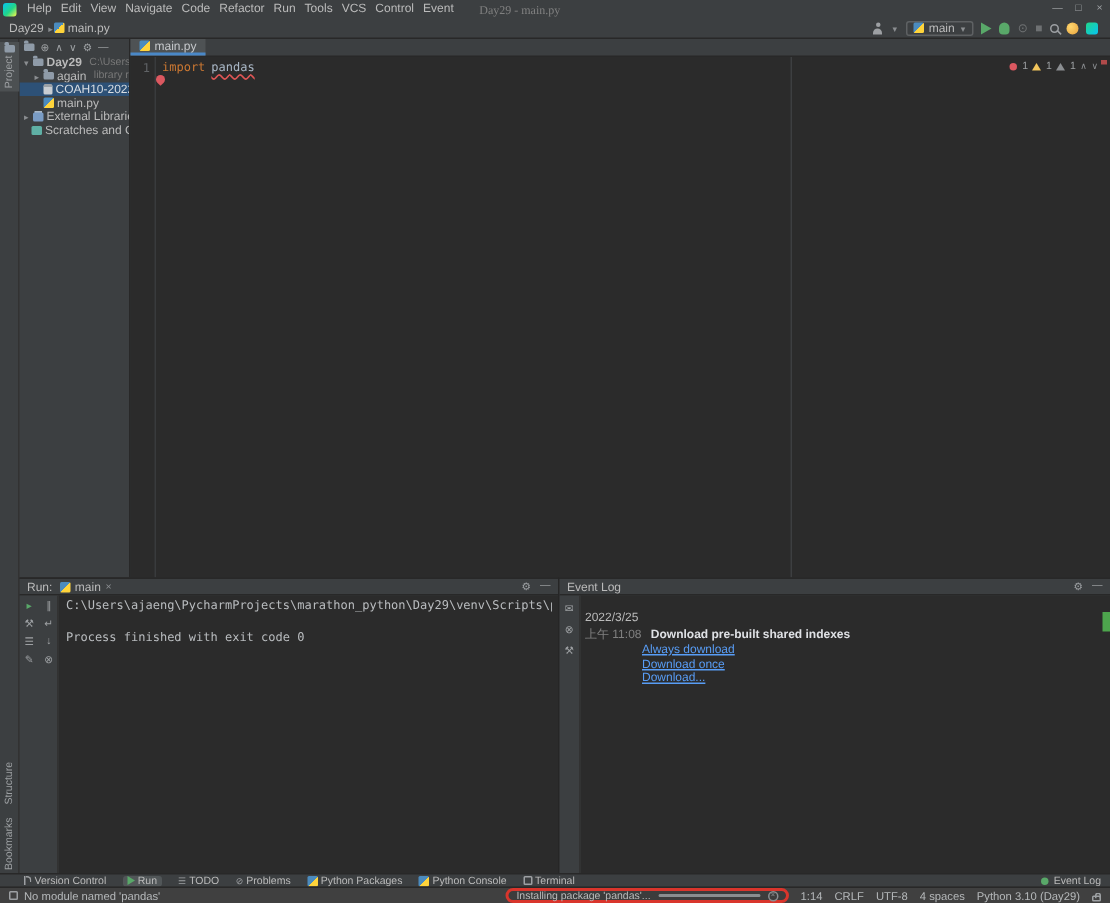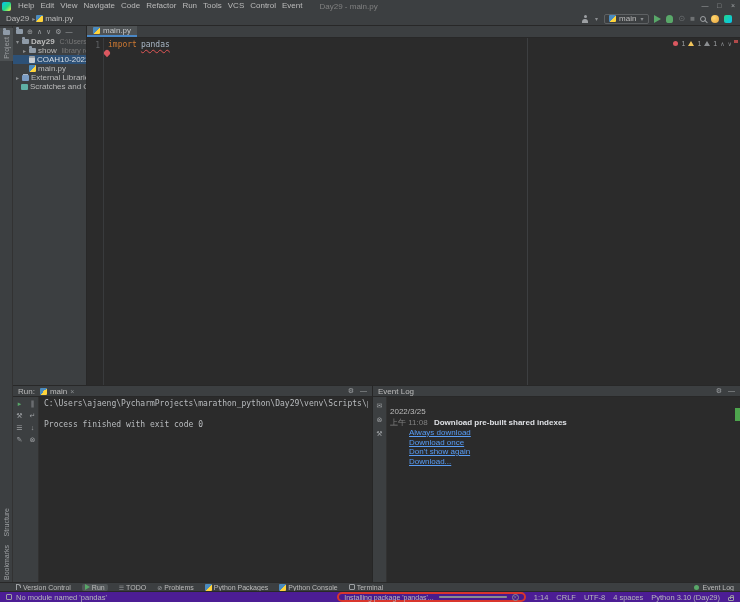--- a/index.html
+++ b/index.html
@@ -11,21 +11,21 @@
     -webkit-font-smoothing: antialiased;
   }
   .mono { font-family:"DejaVu Sans Mono", monospace; }
 
   
   #titlebar { position:absolute; left:0; top:0; width:740px; height:12px;
     background:#3c3f41; display:flex; align-items:center; }
   .app-logo { width:9px; height:9px; margin:0 4px 0 2px; border-radius:2px;
     background:linear-gradient(135deg,#07c3f2,#21d789 55%,#fcf84a); flex:none; }
   .menu-item { padding:0 3px; color:#bbbbbb; line-height:12px; cursor:default; }
-  .win-title { margin-left:14px; color:#808080; }
+  .win-title { margin-left:14px; color:#808080;font-family:Liberation Serif, serif; }
   .win-controls { margin-left:auto; display:flex; }
   .win-controls span { width:14px; text-align:center; color:#9da0a3; font-size:7px; line-height:12px; }
 
   
   #navbar { position:absolute; left:0; top:12px; width:740px; height:14px;
     background:#3c3f41; border-bottom:1px solid #282828;
     display:flex; align-items:center; padding:0 4px; }
   .crumb { color:#bbbbbb; padding:0 2px; }
   .chev { color:#8b8e91; font-size:6px; padding:0 1px; }
   .pyicon { width:7px; height:7px; border-radius:1px; flex:none; display:inline-block;
@@ -129,42 +129,42 @@
     background:#2b2b2b; border-top:1px solid #282828; border-left:1px solid #262626; }
   .etools { position:absolute; left:0; top:11px; bottom:0; width:14px; background:#3c3f41;
     border-right:1px solid #323232; display:flex; flex-direction:column; align-items:center;
     gap:6px; padding-top:5px; color:#9da0a3; font-size:7px; }
   .econtent { position:absolute; left:17px; top:11px; right:10px; bottom:2px; overflow:hidden; }
   .edate { margin-top:10px; color:#bbbbbb; }
   .eentry { margin-top:2px; line-height:10px; }
   .etime { color:#808080;text-align:center; }
   .etitle { color:#dfe1e5; font-weight:bold; margin-left:4px; }
   .ebody { margin-left:27px; line-height:10px; color:#bbbbbb; }
-  .elink { display:block; margin-left:19px; line-height:9.5px; color:#589df6;
+  .elink { display:block; margin-left:38px; line-height:9.5px; color:#589df6;
     text-decoration:underline; cursor:pointer; }
   .green-ind { position:absolute; right:0; top:22px; width:5px; height:13px; background:#4da54d; }
 
   
   #toolwindow-bar { position:absolute; left:0; top:582px; width:740px; height:9px;
     background:#3c3f41; border-top:1px solid #282828; display:flex; align-items:center;
     gap:11px; padding:0 6px 0 16px; font-size:7px; color:#bbbbbb; }
   .twb { display:flex; align-items:center; gap:2px; cursor:default; }
   .twb.active { background:#515658; border-radius:2px; padding:0 3px; }
   .branch-icon { width:5px; height:6px; border-left:1px solid #9da0a3; position:relative; }
   .branch-icon::after { content:''; position:absolute; left:0; top:0; width:3px; height:3px;
     border:1px solid #9da0a3; border-left:none; border-bottom:none; border-radius:0 3px 0 0; }
   .term-icon { width:6px; height:6px; border:1px solid #9da0a3; border-radius:1px; }
   .gicon { color:#9da0a3; font-size:6px; }
   .tri-play.sm { border-left-width:5px; border-top-width:3px; border-bottom-width:3px; }
   .twb-right { margin-left:auto; display:flex; align-items:center; gap:3px; }
   .gdot { width:5px; height:5px; border-radius:50%; background:#59a869; }
 
   
   #statusbar { position:absolute; left:0; top:591px; width:740px; height:11px;
-    background:#4c1d95; border-top:1px solid #282828; display:flex; align-items:center;
+    background:#404040; border-top:1px solid #282828; display:flex; align-items:center;
     padding:0 6px; font-size:7.5px; color:#b5b8ba; }
   .sb-left { display:flex; align-items:center; gap:4px; }
   .sb-right { margin-left:auto; display:flex; align-items:center; gap:8px; }
   .annotated { display:inline-flex; align-items:center; gap:5px; border:2px solid #d9352c;
     border-radius:8px; padding:0 5px; height:10px; background:rgba(0,0,0,0.05); }
   .progress-label { font-size:7px; color:#bbbbbb; white-space:nowrap; }
   .pbar { width:68px; height:2px; background:#5f6264; border-radius:1px; position:relative; overflow:hidden; }
   .pfill { position:absolute; left:0; top:0; height:2px; width:100%; background:#8a8d8f; }
   .pcancel { width:7px; height:7px; border:1px solid #8b8e91; border-radius:50%; color:#8b8e91;
     font-size:5px; line-height:5px; text-align:center; }
@@ -243,21 +243,21 @@
   </div>
   <div class="trow" style="padding-left:2px;">
     <span class="chev">▾</span>
     <span class="mini-folder"></span>
     <span class="bold">Day29</span>
     <span class="hint">C:\Users\ajaeng\PycharmProjects\marathon_python\Day29</span>
   </div>
   <div class="trow" style="padding-left:9px;">
     <span class="chev">▸</span>
     <span class="mini-folder"></span>
-    <span>show</span>
+    <span>again</span>
     <span class="hint">library root</span>
   </div>
   <div class="trow selected" style="padding-left:16px;">
     <span class="file-icon"></span>
     <span>COAH10-2022-02.csv</span>
   </div>
   <div class="trow" style="padding-left:16px;">
     <span class="pyicon"></span>
     <span>main.py</span>
   </div>
@@ -345,21 +345,20 @@
     <span>⚒</span>
   </div>
   <div class="econtent">
     <div class="edate">2022/3/25</div>
     <div class="eentry">
       <span class="etime">上午 11:08</span>
       <span class="etitle">Download pre-built shared indexes</span>
     </div>
     <span class="elink">Always download</span>
     <span class="elink">Download once</span>
-    <span class="elink">Don't show again</span>
     <span class="elink">Download...</span>
   </div>
   <div class="green-ind"></div>
 </div>
 
 <div id="toolwindow-bar">
   <span class="twb">
     <span class="branch-icon"></span>
     <span>Version Control</span>
   </span>

